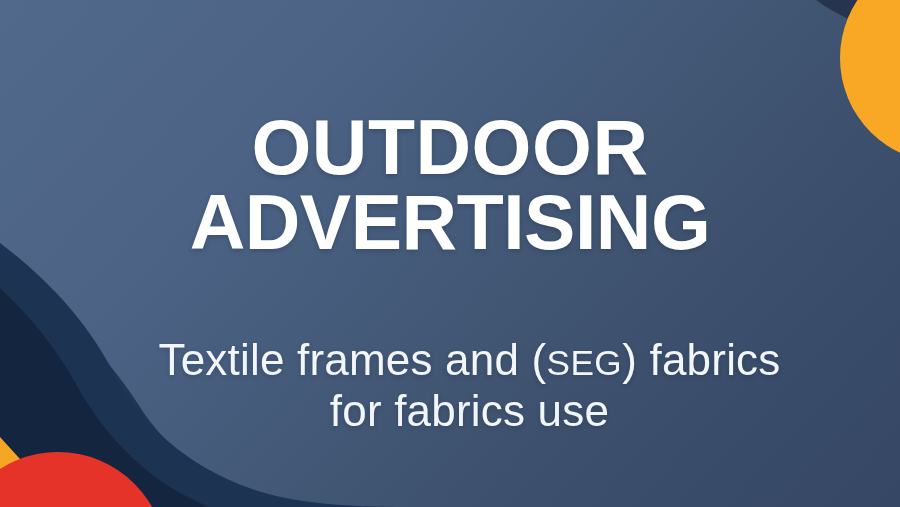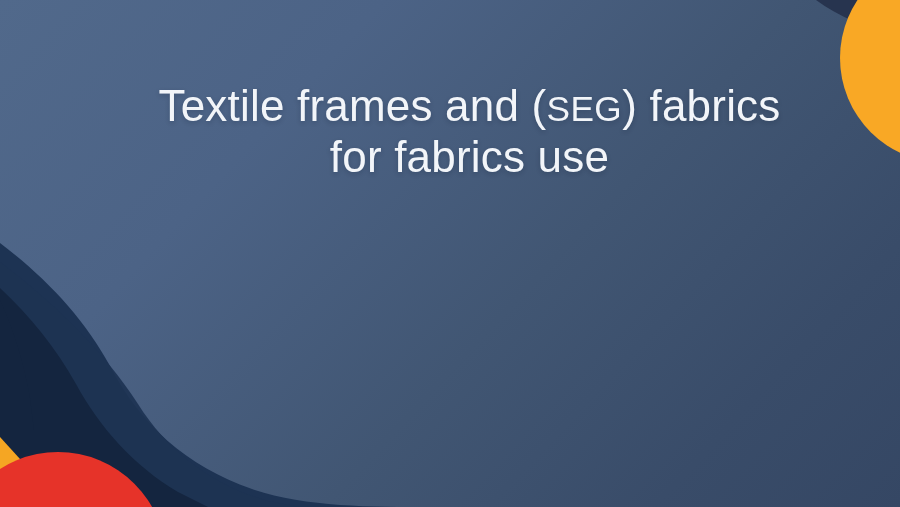--- a/index.html
+++ b/index.html
@@ -105,20 +105,24 @@
     <path fill="#14253f" d="M 0 300 C 14 330 24 364 30 398 L 34 430 L 0 430 Z"></path>
 
     <path fill="#f5a623" d="M 0 437 L 30 470 L 0 500 Z"></path>
 
     <circle cx="58" cy="560" r="108" fill="#e63329"></circle>
 
   </svg>
 
   <div class="text-layer">
 
+    <h1 class="title-block">
+      <span class="title-line line1">OUTDOOR</span>
+      <span class="title-line line2">ADVERTISING</span>
+    </h1>
 
     <div class="subtitle-block">
       <span class="subtitle-line">
         <span>Textile frames and (</span><span class="seg">SEG</span><span>) fabrics</span>
       </span>
       <span class="subtitle-line">for fabrics use</span>
     </div>
 
   </div>
 

